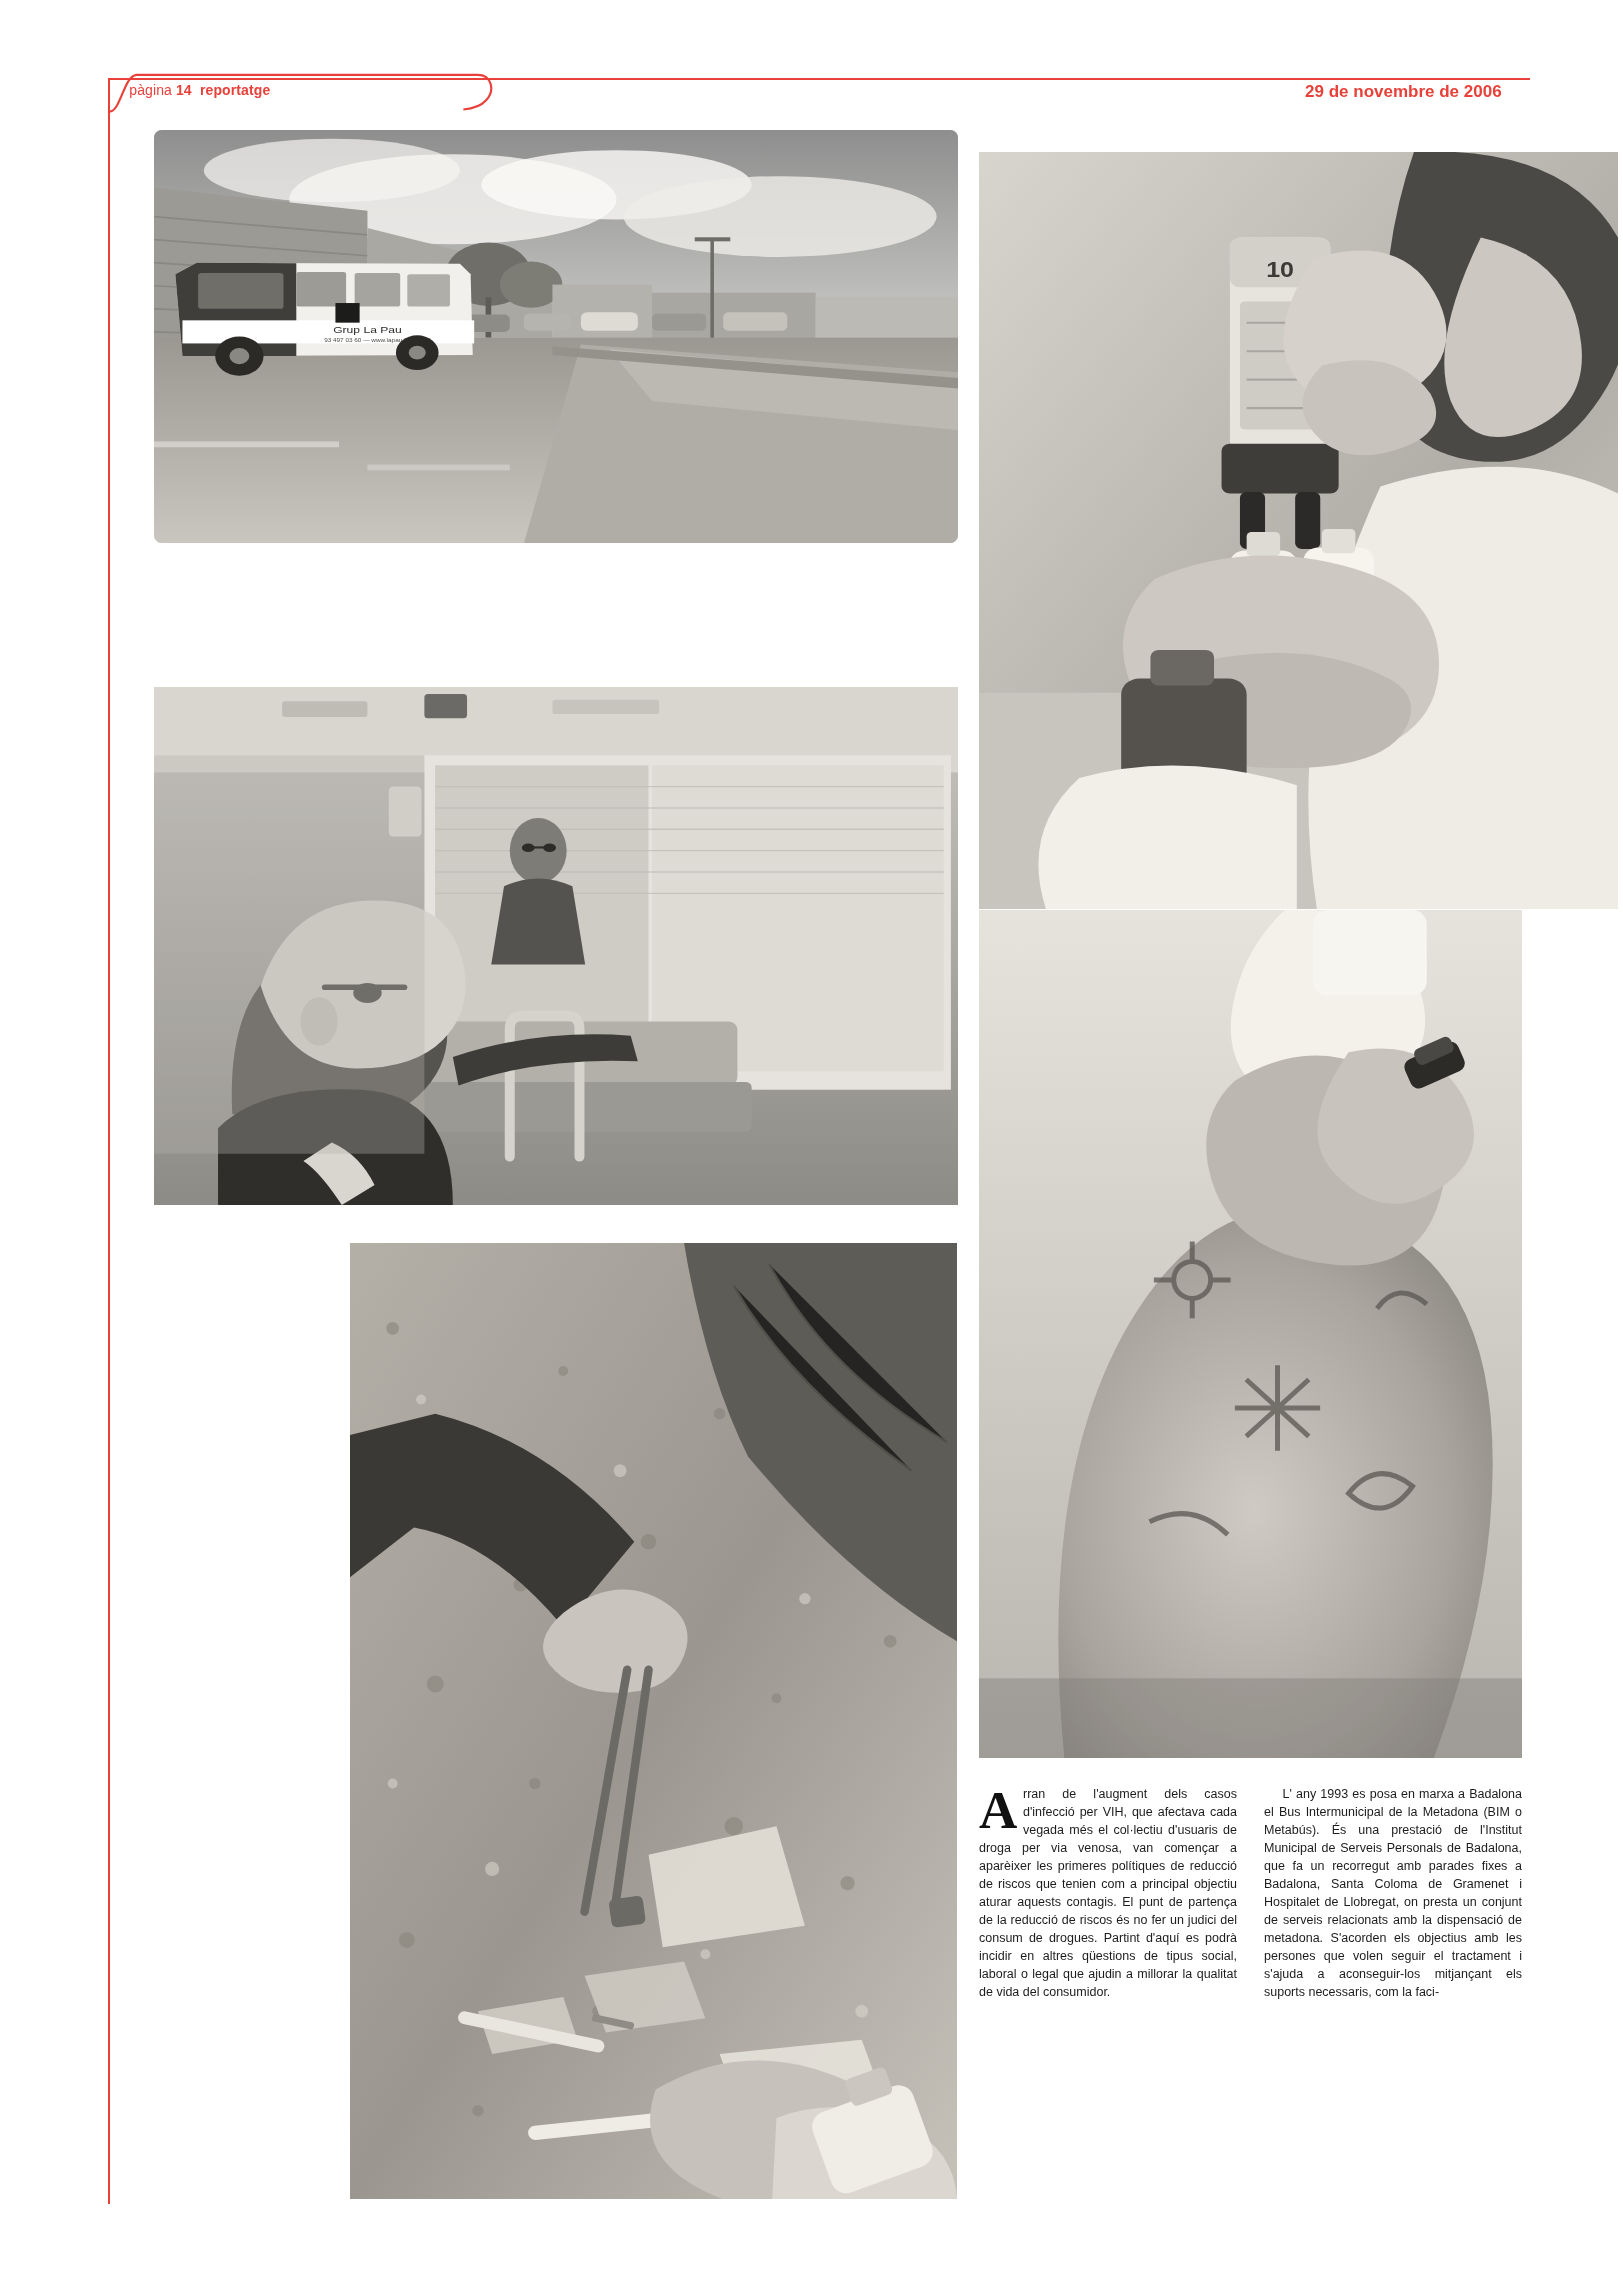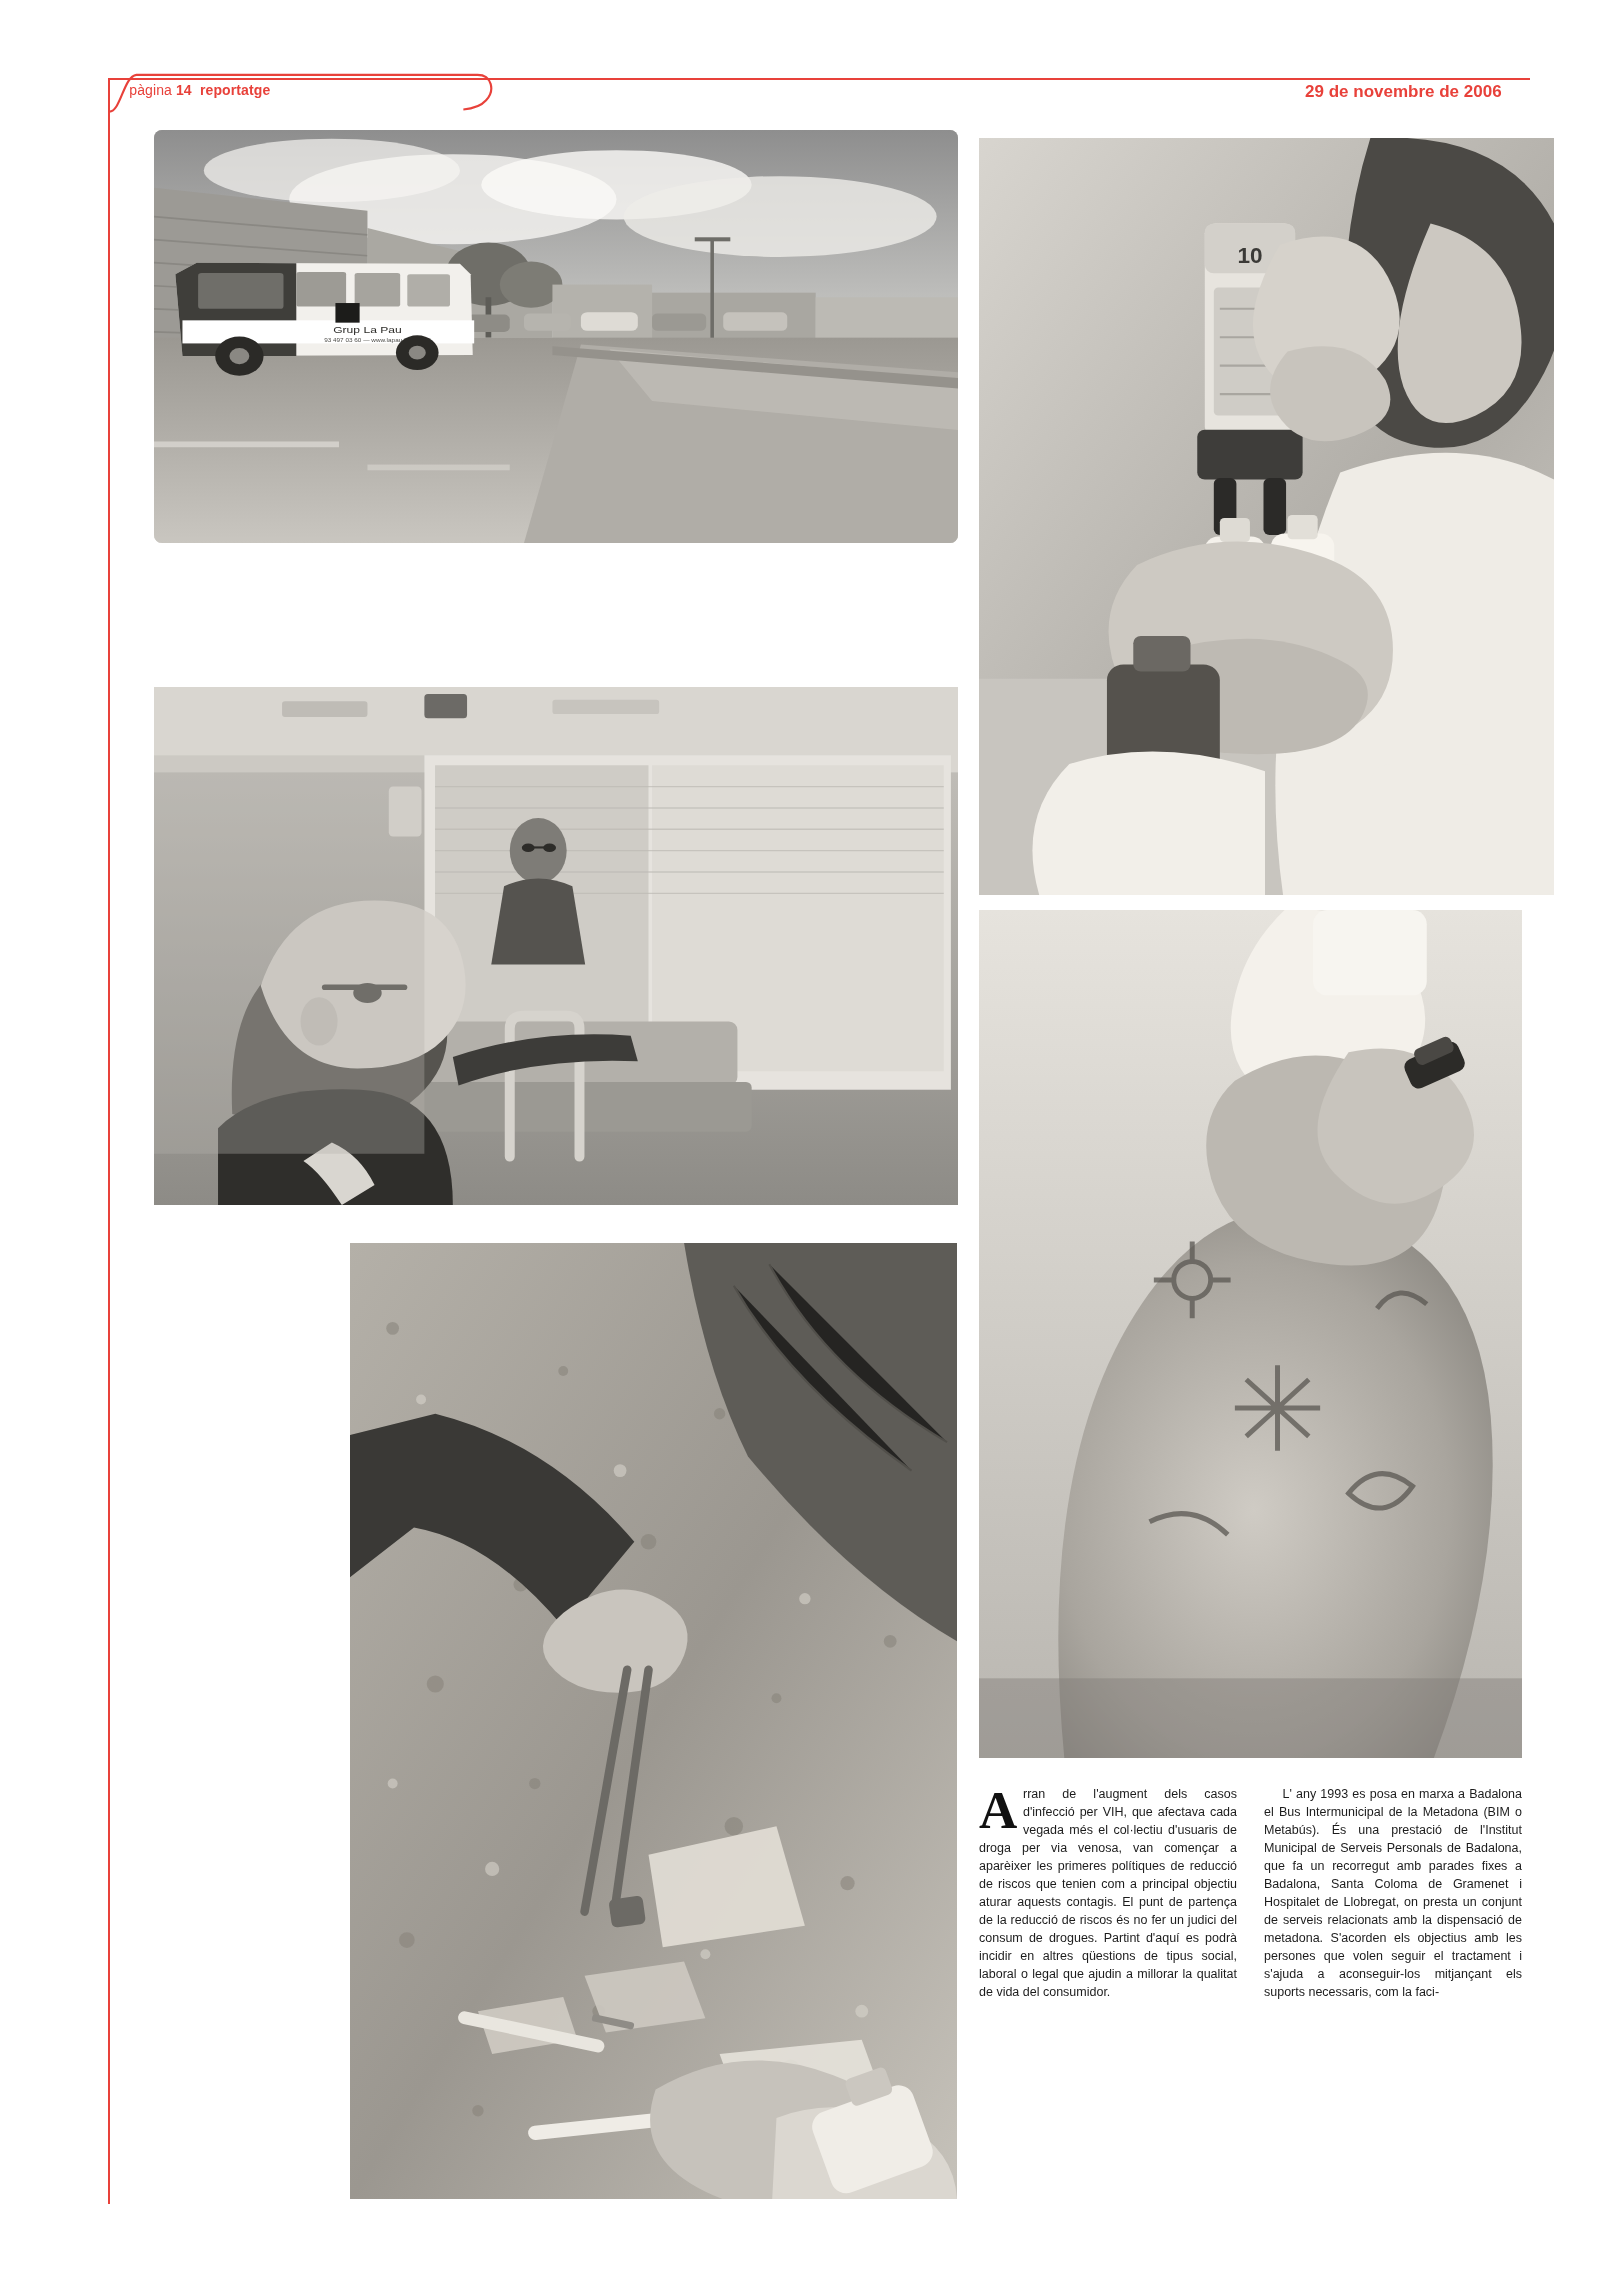--- a/index.html
+++ b/index.html
@@ -97,21 +97,21 @@
   .photo canvas, .photo .ph-inner {
     width: 100%;
     height: 100%;
     display: block;
   }
 
   
   #photo-bus      { left: 154px;  top: 130px;  width: 804px; height: 413px; border-radius: 8px; }
   #photo-interior { left: 154px;  top: 687px;  width: 804px; height: 518px; }
   #photo-street   { left: 350px;  top: 1243px; width: 607px;  height: 956px; }
-  #photo-dispenser{ left: 979px; top: 138px;  width: 575px;  height: 757px; }
+  #photo-dispenser{ left: 979px; top: 152px;  width: 639px;  height: 757px; }
   #photo-hand     { left: 979px; top: 910px; width: 543px;  height: 848px; }
 
   
   .article {
     position: absolute;
     left: 979px;
     top: 1785px;
     width: 543px;
     height: 412px;
     display: flex;

